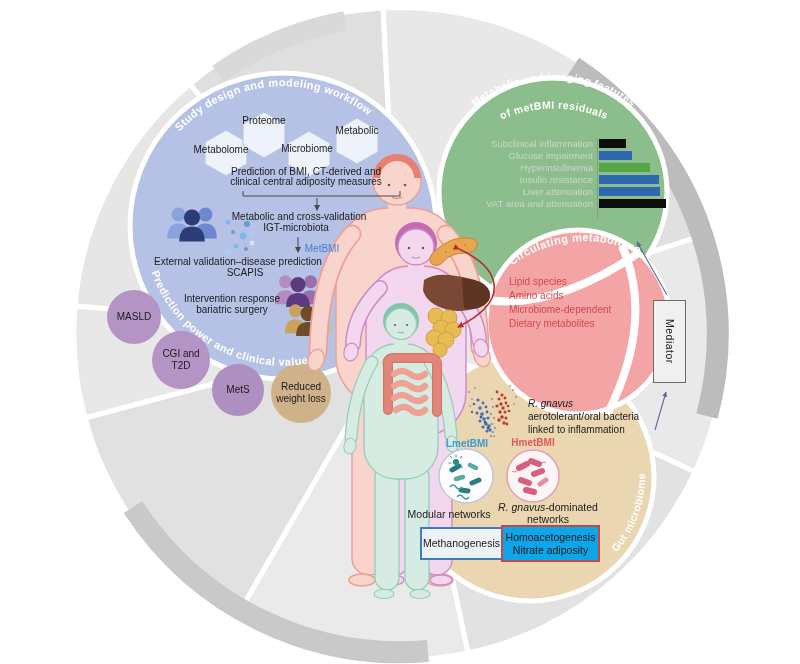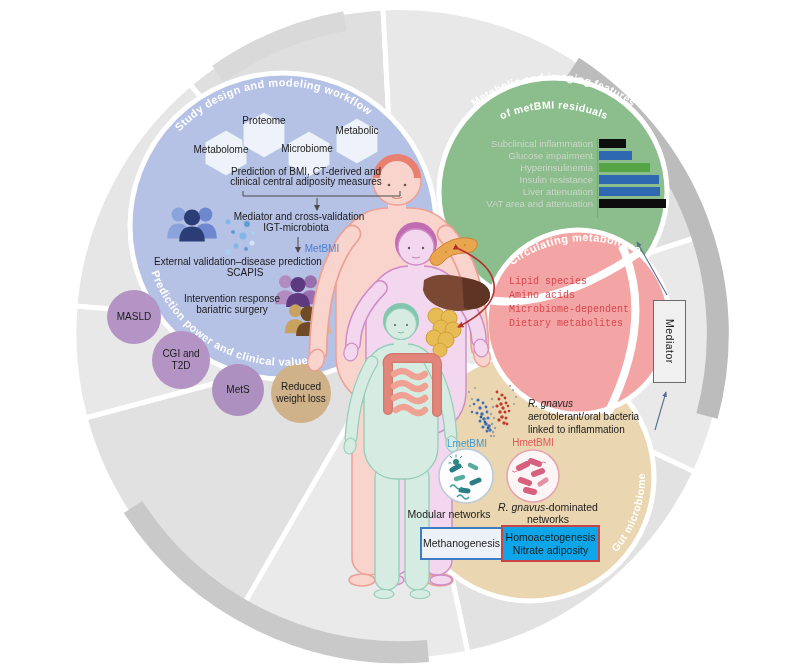--- a/index.html
+++ b/index.html
@@ -6,24 +6,24 @@
   #canvas{position:relative;width:800px;height:664px;background:#ffffff;overflow:hidden;
           font-family:"Liberation Sans",sans-serif;}
   #bg{position:absolute;left:0;top:0;}
   .t{position:absolute;color:#1b1b1b;white-space:nowrap;line-height:1.18;}
   .tc{transform:translate(-50%,-50%);text-align:center;}
   .tl{transform:translate(0,-50%);}
   .s9{font-size:10px;}
   .s10{font-size:10px;}
   .s105{font-size:10.5px;}
   .wrap{white-space:normal;}
-  .red{color:#d9464f;font-weight:500;font-family:Liberation Mono, monospace;}
+  .red{color:#d9464f;font-weight:500;}
   .blue{color:#4a7fd0;margin-left:48px;}
   .ital{font-style:italic;}
-  .bold{font-weight:normal;}
+  .bold{font-weight:bold;}
   
   #residuals-chart{position:absolute;left:433px;top:139px;display:flex;flex-direction:column;gap:3px;}
   .bar-row{display:flex;align-items:center;height:9px;}
   .bar-label{width:160px;padding-right:6px;text-align:right;font-size:9.5px;color:#ccd6ca;}
   .bar{height:9px;}
   
   .obox{position:absolute;display:flex;flex-direction:column;align-items:center;justify-content:center;
         font-size:10.5px;color:#1b1b1b;text-align:center;line-height:1.2;}
   #box-methano{left:420px;top:527px;width:79px;height:29px;border:2px solid #3d7cc0;background:#edf2f9;}
   #box-homo{left:501px;top:525px;width:95px;height:33px;border:2px solid #c94444;background:#0ea5e9;}
@@ -373,21 +373,21 @@
   </text>
 </svg>
 
 <div class="t tc s9" style="left:221px;top:150px">Metabolome</div>
 <div class="t tc s9" style="left:264px;top:121px">Proteome</div>
 <div class="t tc s9" style="left:307px;top:149px">Microbiome</div>
 <div class="t tc s9" style="left:357px;top:131px">Metabolic</div>
 
 <div class="t tc s9" style="left:306px;top:172px">Prediction of BMI, CT-derived and</div>
 <div class="t tc s9" style="left:306px;top:182px">clinical central adiposity measures</div>
-<div class="t tc s9" style="left:299px;top:217px">Mediator and cross-validation</div>
+<div class="t tc s9" style="left:299px;top:217px">Metabolic and cross-validation</div>
 <div class="t tc s9" style="left:296px;top:228px">IGT-microbiota</div>
 <div class="t tc s9 blue" style="left:274px;top:249px">MetBMI</div>
 <div class="t tc s9" style="left:238px;top:262px">External validation–disease prediction</div>
 <div class="t tc s9" style="left:245px;top:272.5px">SCAPIS</div>
 <div class="t tc s9" style="left:232px;top:299px">Intervention response</div>
 <div class="t tc s9" style="left:232px;top:310px">bariatric surgery</div>
 
 <div class="t tc s10" style="left:134px;top:317px">MASLD</div>
 <div class="t tc s10 wrap" style="left:181px;top:360px;width:54px">CGI and T2D</div>
 <div class="t tc s10" style="left:238px;top:390px">MetS</div>

